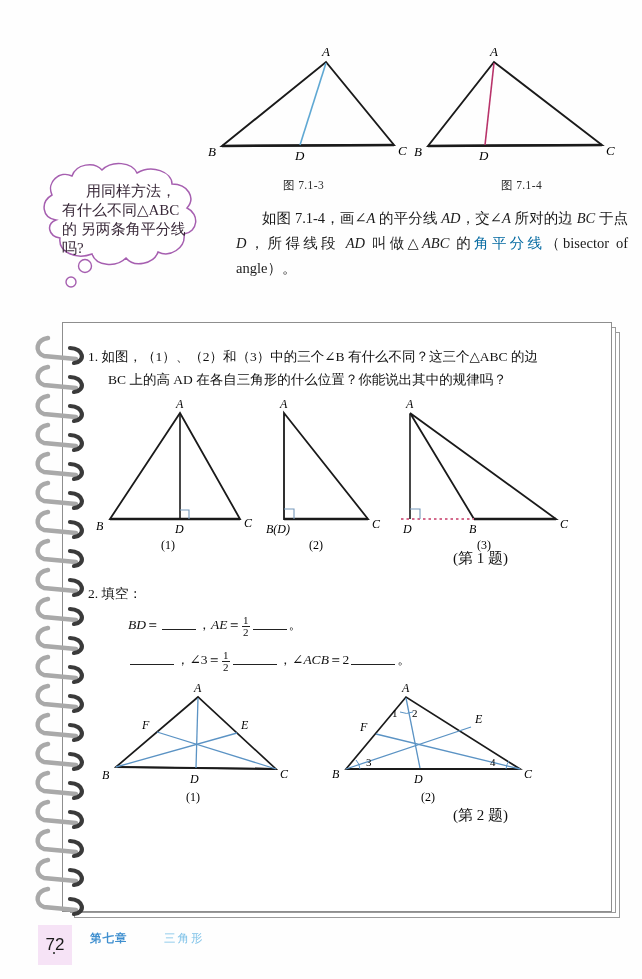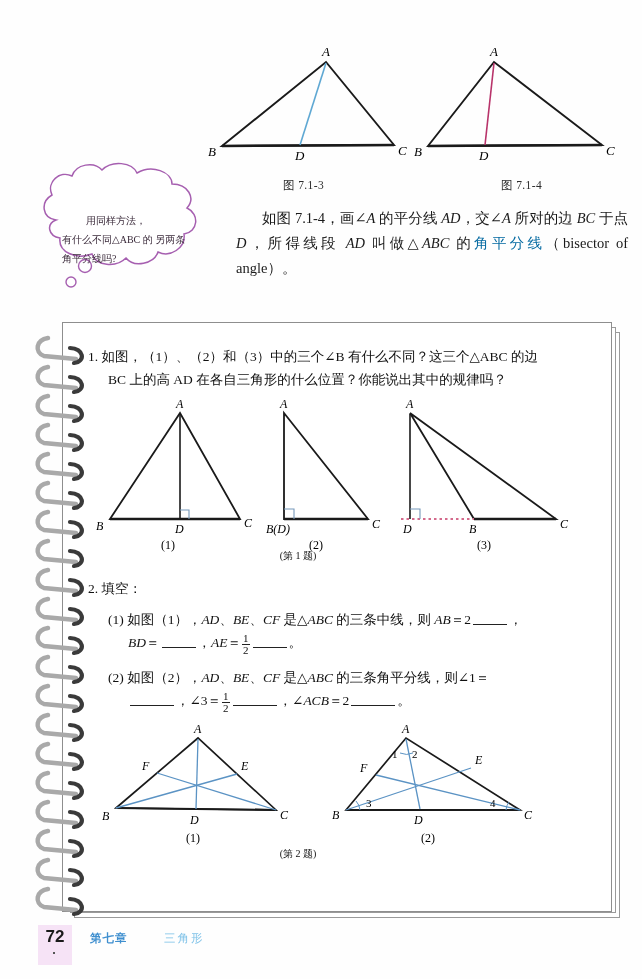--- a/index.html
+++ b/index.html
@@ -14,24 +14,23 @@
   .fig-row{position:absolute;left:0;top:38px;width:642px;height:160px;}
   .fig-cap{
     position:absolute;font-size:11.5px;letter-spacing:.4px;
     color:#2b2b2b;white-space:nowrap;
   }
 
   
   .bubble-wrap{position:absolute;left:32px;top:158px;width:190px;height:145px;}
   .bubble-text{
     position:absolute;left:30px;top:24px;width:132px;
-    font-size:10px;line-height:19px;color:#3a2a3a;
+    font-size:15px;line-height:19px;color:#3a2a3a;
     font-family:"Liberation Serif","DejaVu Serif",serif;
     text-align:left;
-    margin-top:29px;
   }
   .bubble-text .l1{padding-left:24px;display:block;}
 
   
   .para{
     position:absolute;left:236px;top:206px;width:392px;
     font-size:14.5px;line-height:25px;color:#1a1a1a;
     text-align:justify;
   }
   .para .ind{margin-left:26px;}
@@ -59,31 +58,31 @@
     display:inline-block;border-bottom:1.2px solid #222;
     width:34px;vertical-align:-1px;margin:0 2px;
   }
   .blank.w2{width:44px;}
   .frac{
     display:inline-block;vertical-align:-7px;text-align:center;
     font-size:11px;line-height:11px;margin:0 1px;
   }
   .frac .n{display:block;border-bottom:1.1px solid #222;padding:0 1px;}
   .frac .d{display:block;padding:0 1px;}
-  .qlabel{font-size:10px;text-align:center;margin-top:2px;}
+  .qlabel{font-size:15px;text-align:right;margin-top:2px;}
 
   
   .footer{position:absolute;left:38px;top:925px;width:400px;height:46px;}
   .pagebox{
     position:absolute;left:0;top:0;width:34px;height:40px;
     background:#f6e3f6;
   }
   .pagenum{
-    position:absolute;left:0;top:2px;width:34px;text-align:center;
-    font-size:17px;font-weight:bold;color:#1a1a1a;
+    position:absolute;left:0;top:10px;width:34px;text-align:center;
+    font-size:17px;font-weight:normal;color:#1a1a1a;
     font-family:"Liberation Sans",sans-serif;
   }
   .pagedot{position:absolute;left:15px;top:27px;width:2px;height:2px;background:#555;}
   .foot-ch{
     position:absolute;left:52px;top:6px;font-size:11.5px;font-weight:bold;
     color:#3f8fcf;letter-spacing:1px;
   }
   .foot-tt{
     position:absolute;left:126px;top:6px;font-size:11.5px;
     color:#7fc2e8;letter-spacing:2px;
@@ -256,34 +255,26 @@
       </svg>
     </div>
     <div class="qlabel" style="width:420px;">(第 1 题)</div>
 
     <div class="q" style="margin-top:14px;">
       <span>2.</span>
       <span>填空：</span>
     </div>
 
     <div class="q" style="margin-top:8px;">
-      <span class="q-ind">
-        <span>(1)</span>
-        <span>如图（1），</span><span class="it">AD</span><span>、</span><span class="it">BE</span><span>、</span><span class="it">CF</span><span> 是△</span><span class="it">ABC</span><span> 的三条中线，则 </span><span class="it">AB</span><span>＝2</span><span class="blank"></span><span>，</span>
-      </span>
       <span class="q-ind2">
         <span class="it">BD</span><span>＝</span><span class="blank"></span><span>，</span><span class="it">AE</span><span>＝</span><span class="frac"><span class="n">1</span><span class="d">2</span></span><span class="blank"></span><span>。</span>
       </span>
     </div>
 
     <div class="q" style="margin-top:10px;">
-      <span class="q-ind">
-        <span>(2)</span>
-        <span>如图（2），</span><span class="it">AD</span><span>、</span><span class="it">BE</span><span>、</span><span class="it">CF</span><span> 是△</span><span class="it">ABC</span><span> 的三条角平分线，则∠1＝</span>
-      </span>
       <span class="q-ind2">
         <span class="blank w2"></span><span>，∠3＝</span><span class="frac"><span class="n">1</span><span class="d">2</span></span><span class="blank w2"></span><span>，∠</span><span class="it">ACB</span><span>＝2</span><span class="blank w2"></span><span>。</span>
       </span>
     </div>
 
     <div style="position:relative;height:125px;margin-top:8px;">
       <svg width="500" height="125">
 
         <g>
           <path d="M28,86 L110,16 L188,88 Z" fill="none" stroke="#1a1a1a" stroke-width="1.7"></path>

